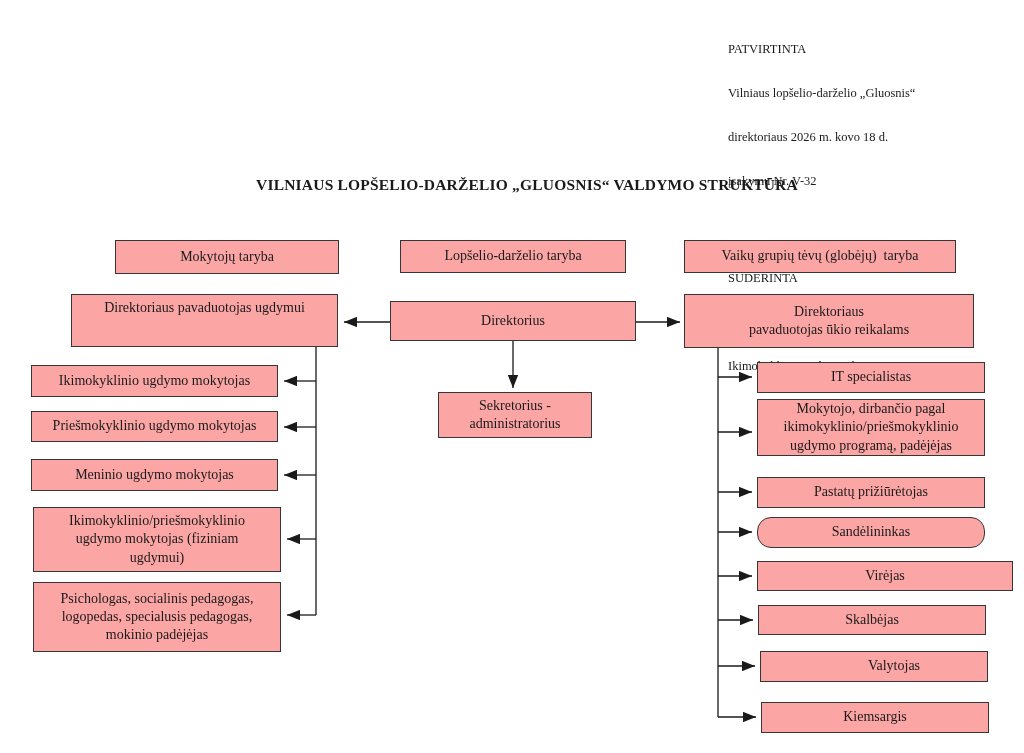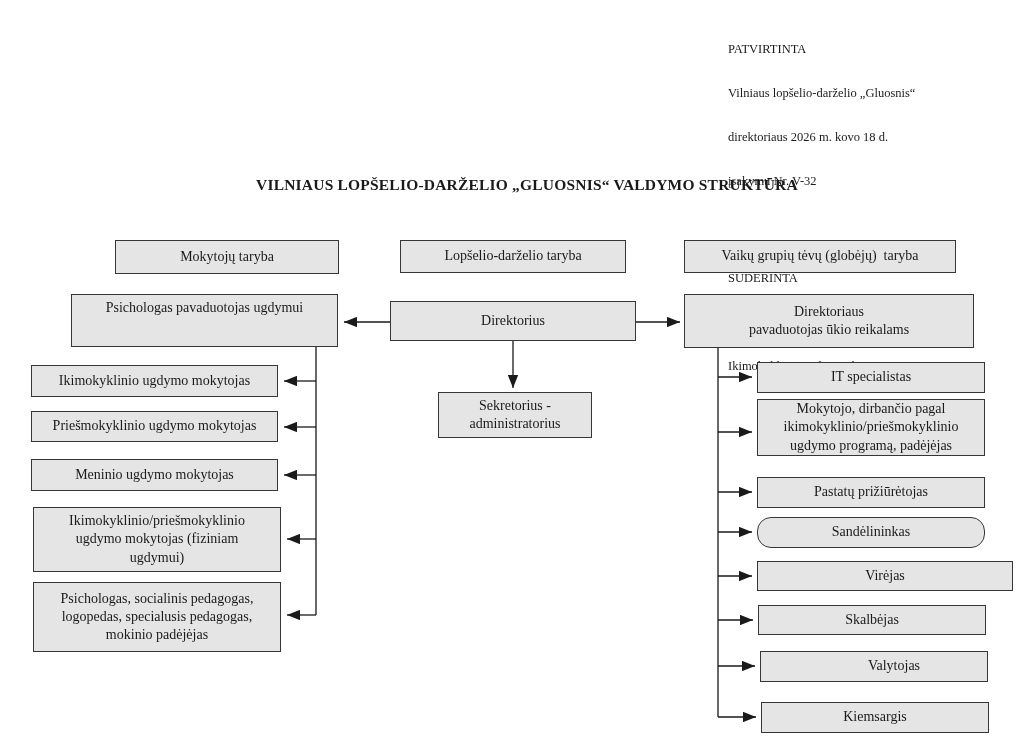--- a/index.html
+++ b/index.html
@@ -25,21 +25,21 @@
     text-align: center;
     font-size: 15.5px;
     font-weight: bold;
     letter-spacing: 0.2px;
   }
   svg.connectors { position: absolute; left: 0; top: 0; }
   .box {
     position: absolute;
     box-sizing: border-box;
     border: 1.5px solid #363636;
-    background: #e5e5e5;
+    background: #fca5a5;
     display: flex;
     align-items: center;
     justify-content: center;
     text-align: center;
     font-size: 14px;
     line-height: 1.3;
     white-space: pre-wrap;
     padding: 1px 4px;
   }
   .box.top-text { align-items: flex-start; padding-top: 4px; }
@@ -91,21 +91,21 @@
       <path d="M718,620 L753,620" marker-end="url(#ah)"></path>
       <path d="M718,666 L755,666" marker-end="url(#ah)"></path>
       <path d="M718,717 L756,717" marker-end="url(#ah)"></path>
     </g>
   </svg>
 
   <div class="box" style="left:115px; top:240px; width:224px; height:34px;">Mokytojų taryba</div>
   <div class="box" style="left:400px; top:240px; width:226px; height:33px;">Lopšelio-darželio taryba</div>
   <div class="box" style="left:684px; top:240px; width:272px; height:33px;">Vaikų grupių tėvų (globėjų)  taryba</div>
 
-  <div class="box top-text" style="left:71px; top:294px; width:267px; height:53px;">Psichologas pavaduotojas ugdymui</div>
+  <div class="box top-text" style="left:71px; top:294px; width:267px; height:53px;">Direktoriaus pavaduotojas ugdymui</div>
   <div class="box" style="left:390px; top:301px; width:246px; height:40px;">Direktorius</div>
   <div class="box" style="left:684px; top:294px; width:290px; height:54px;">Direktoriaus
 pavaduotojas ūkio reikalams</div>
 
   <div class="box" style="left:438px; top:392px; width:154px; height:46px;">Sekretorius -
 administratorius</div>
 
   <div class="box" style="left:31px; top:365px; width:247px; height:32px;">Ikimokyklinio ugdymo mokytojas</div>
   <div class="box" style="left:31px; top:411px; width:247px; height:31px;">Priešmokyklinio ugdymo mokytojas</div>
   <div class="box" style="left:31px; top:459px; width:247px; height:32px;">Meninio ugdymo mokytojas</div>

